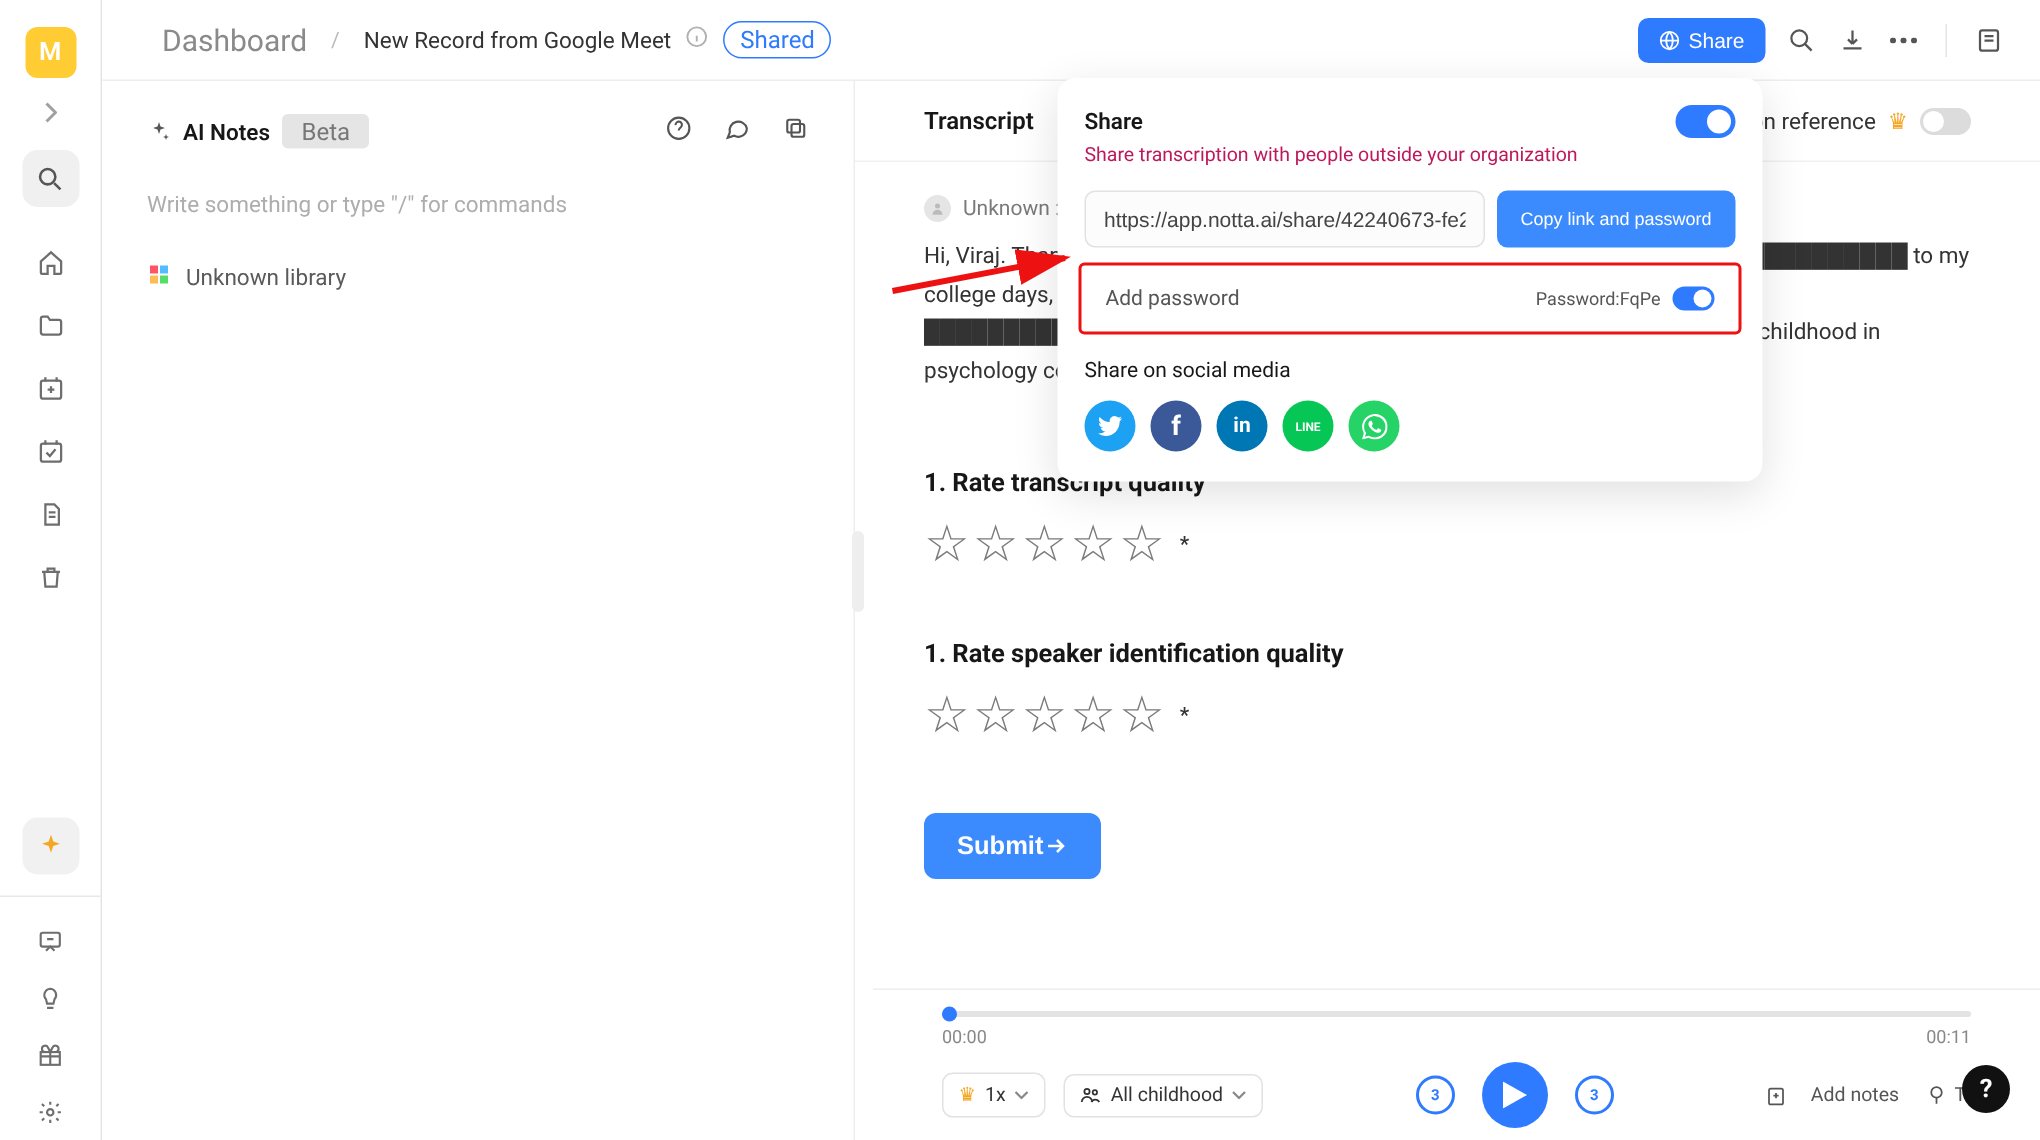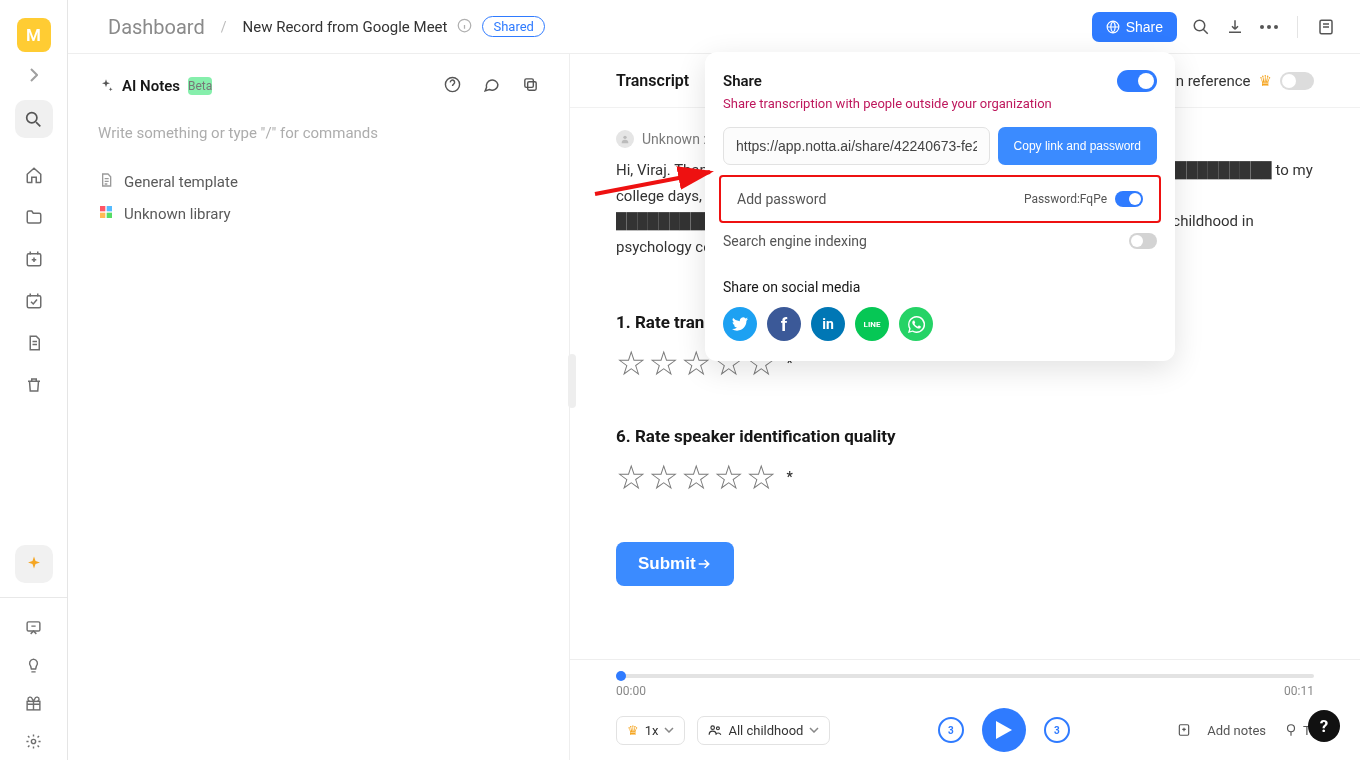--- a/index.html
+++ b/index.html
@@ -15,32 +15,32 @@
 .rail-spacer{flex:1;}
 .rail-spark{width:38px;height:38px;border-radius:10px;background:#f1f1f1;display:flex;align-items:center;justify-content:center;color:#f5a623;margin-bottom:10px;}
 .rail-bottom{border-top:1px solid #e8e8e8;width:100%;display:flex;flex-direction:column;align-items:center;padding-top:10px;}
 
 
 .topbar{position:absolute;left:68px;right:0;top:0;height:54px;border-bottom:1px solid #eee;display:flex;align-items:center;padding:0 24px 0 40px;gap:10px;}
 .crumb{color:#8a8a8a;font-size:20px;}
 .crumb-active{color:#333;font-weight:450;font-size:15px;}
 .crumb-sep{color:#bbb;margin:0 6px;}
 .info-circle{color:#b0b0b0;}
-.shared-chip{border:1px solid #2f7bff;color:#2f7bff;border-radius:14px;font-size:13px;padding:2px 10px;}
+.shared-chip{border:1px solid #2f7bff;color:#2f7bff;border-radius:14px;font-size:16px;padding:2px 10px;}
 .top-right{margin-left:auto;display:flex;align-items:center;gap:14px;}
 .share-btn{background:#2f7bff;color:#fff;border:none;border-radius:7px;padding:7px 14px;font-size:14px;display:flex;align-items:center;gap:6px;cursor:pointer;}
 .top-icon{width:20px;height:20px;color:#555;cursor:pointer;display:flex;align-items:center;justify-content:center;}
 .top-divider{width:1px;height:22px;background:#e4e4e4;margin:0 4px;}
 
 
 .content{position:absolute;left:68px;right:0;top:54px;bottom:0;display:flex;}
 .notes-col{flex:0 0 502px;border-right:1px solid #eee;padding:22px 30px;}
 .notes-head{display:flex;align-items:center;gap:8px;margin-bottom:28px;}
 .notes-title{font-weight:600;font-size:15px;}
-.beta{background:#86efac;color:#777;border-radius:4px;font-size:12px;padding:2px 0;}
+.beta{background:#e5e5e5;color:#777;border-radius:4px;font-size:16px;padding:2px 13px;}
 .notes-actions{margin-left:auto;display:flex;gap:22px;color:#555;}
 .notes-placeholder{color:#adadad;font-size:15px;margin-bottom:24px;}
 .tpl-row{display:flex;align-items:center;gap:10px;color:#5a5a5a;font-size:15px;padding:6px 0;cursor:pointer;}
 .tpl-doc-ico{color:#9a9a9a;}
 
 .trans-col{flex:1;position:relative;}
 .trans-head{height:54px;border-bottom:1px solid #f1f1f1;display:flex;align-items:center;padding:0 46px;}
 .trans-title{font-weight:600;font-size:16px;}
 .ref-group{margin-left:auto;display:flex;align-items:center;gap:8px;color:#333;font-size:15px;}
 .crown{color:#f5a623;}
@@ -51,21 +51,21 @@
 .speaker-avatar{width:18px;height:18px;border-radius:50%;background:#e5e5e5;display:flex;align-items:center;justify-content:center;font-size:11px;color:#bbb;}
 .trans-text{color:#333;font-size:15px;line-height:1.7;max-width:740px;}
 .rate-section{margin-top:52px;}
 .rate-title{font-weight:700;font-size:17px;margin-bottom:14px;}
 .stars{display:flex;align-items:center;gap:2px;}
 .star{font-size:34px;color:#7b7b7b;cursor:pointer;line-height:1;}
 .req{margin-left:8px;color:#333;font-weight:600;}
 .submit-btn{margin-top:48px;background:#3b8bff;color:#fff;border:none;border-radius:8px;padding:12px 22px;font-size:17px;font-weight:600;display:flex;align-items:center;cursor:pointer;}
 
 
-.player{position:absolute;left:0;right:0;bottom:0;border-top:1px solid #eee;padding:14px 46px 8px 46px;}
+.player{position:absolute;left:12px;right:0;bottom:0;border-top:1px solid #eee;padding:14px 46px 8px 46px;}
 .track{height:4px;background:#e3e3e3;border-radius:2px;position:relative;margin-bottom:6px;}
 .track-dot{width:10px;height:10px;background:#2f7bff;border-radius:50%;position:absolute;top:-3px;left:0;}
 .time-row{display:flex;justify-content:space-between;color:#888;font-size:12px;margin-bottom:10px;}
 .ctrl-row{display:flex;align-items:center;gap:12px;}
 .pill{border:1px solid #e2e2e2;border-radius:7px;padding:6px 10px;font-size:13px;color:#333;display:flex;align-items:center;gap:6px;background:#fff;cursor:pointer;}
 .play-ctrls{margin:0 auto;display:flex;align-items:center;gap:18px;}
 .skip{width:26px;height:26px;border:2px solid #2f7bff;border-radius:50%;display:flex;align-items:center;justify-content:center;color:#2f7bff;font-size:10px;font-weight:700;}
 .play-btn{width:44px;height:44px;border-radius:50%;background:#2f7bff;display:flex;align-items:center;justify-content:center;}
 .play-btn svg{fill:#fff;}
 .right-ctrls{display:flex;align-items:center;gap:18px;color:#555;font-size:13px;}
@@ -248,27 +248,20 @@
                 <path d="M21 12a8 8 0 01-12 7l-6 2 2-5a8 8 0 1116-4z"></path>
               </svg></span>
           <span><svg width="17" height="17" viewBox="0 0 24 24" fill="none" stroke="currentColor" stroke-width="2">
                 <rect x="8" y="8" width="12" height="12" rx="2"></rect>
                 <rect x="4" y="4" width="12" height="12" rx="2"></rect>
               </svg></span>
         </div>
       </div>
       <div class="notes-placeholder">Write something or type "/" for commands</div>
       <div class="tpl-row">
-        <span class="tpl-doc-ico"><svg width="16" height="16" viewBox="0 0 24 24" fill="none" stroke="currentColor" stroke-width="2">
-              <path d="M7 3h8l4 4v14H7z"></path>
-              <path d="M10 10h6M10 14h6M10 18h4"></path>
-            </svg></span>
-        <span>General template</span>
-      </div>
-      <div class="tpl-row">
         <span><svg width="16" height="16" viewBox="0 0 24 24">
               <rect x="3" y="3" width="8" height="8" fill="#f56"></rect>
               <rect x="13" y="3" width="8" height="8" fill="#5bf"></rect>
               <rect x="3" y="13" width="8" height="8" fill="#fb5"></rect>
               <rect x="13" y="13" width="8" height="8" fill="#5d6"></rect>
             </svg></span>
         <span>Unknown library</span>
       </div>
     </div>
 
@@ -300,21 +293,21 @@
           <div class="stars">
             <span class="star">☆</span>
               <span class="star">☆</span>
               <span class="star">☆</span>
               <span class="star">☆</span>
               <span class="star">☆</span>
               <span class="req">*</span>
           </div>
         </div>
         <div class="rate-section" style="margin-top:46px;">
-          <div class="rate-title">6. Rate speaker identification quality</div>
+          <div class="rate-title">1. Rate speaker identification quality</div>
           <div class="stars">
             <span class="star">☆</span>
               <span class="star">☆</span>
               <span class="star">☆</span>
               <span class="star">☆</span>
               <span class="star">☆</span>
               <span class="req">*</span>
           </div>
         </div>
         <button class="submit-btn">
@@ -355,21 +348,21 @@
           <div class="play-ctrls">
             <div class="skip">3</div>
             <div class="play-btn">
                 <svg width="16" height="18" viewBox="0 0 16 18">
                   <path d="M0 0l16 9L0 18z"></path>
                 </svg>
               </div>
             <div class="skip">3</div>
           </div>
           <div class="right-ctrls">
-            <span style="display:flex;align-items:flex-start;gap:16px;">
+            <span style="display:flex;align-items:flex-end;gap:16px;">
                 <svg width="14" height="14" viewBox="0 0 24 24" fill="none" stroke="currentColor" stroke-width="2">
                   <rect x="4" y="3" width="16" height="18" rx="2"></rect>
                   <path d="M12 8v6M9 11h6"></path>
                 </svg>
                 <span>Add notes</span>
               </span>
             <span style="display:flex;align-items:center;gap:5px;">
                 <svg width="14" height="14" viewBox="0 0 24 24" fill="none" stroke="currentColor" stroke-width="2">
                   <circle cx="12" cy="9" r="6"></circle>
                   <path d="M12 15v7"></path>
@@ -400,28 +393,20 @@
     <div class="opt-row">
       <span class="opt-label">Add password</span>
       <div class="opt-right">
         <span><span>Password:</span><span>FqPe</span></span>
         <div class="mini-toggle">
               <div class="knob"></div>
             </div>
       </div>
     </div>
     </div>
-    <div class="opt-row">
-      <span class="opt-label">Search engine indexing</span>
-      <div class="opt-right">
-          <div class="mini-toggle off">
-            <div class="knob"></div>
-          </div>
-        </div>
-    </div>
     <div class="social-title">Share on social media</div>
     <div class="social-row">
       <div class="social" style="background:#1da1f2">
           <svg width="16" height="14" viewBox="0 0 24 20" fill="currentColor">
             <path d="M24 2.3a9.8 9.8 0 01-2.8.8A4.9 4.9 0 0023.3.4a9.9 9.9 0 01-3.1 1.2A4.9 4.9 0 0011.8 6 14 14 0 011.7.9a4.9 4.9 0 001.5 6.6 4.9 4.9 0 01-2.2-.6v.1a4.9 4.9 0 004 4.8 5 5 0 01-2.2.1 4.9 4.9 0 004.6 3.4A9.9 9.9 0 010 17.5 14 14 0 007.6 20c9.1 0 14-7.5 14-14v-.6A10 10 0 0024 2.3z"></path>
           </svg>
         </div>
       <div class="social" style="background:#3b5998">
           <span style="font-weight:700;font-size:18px;">f</span>
         </div>

